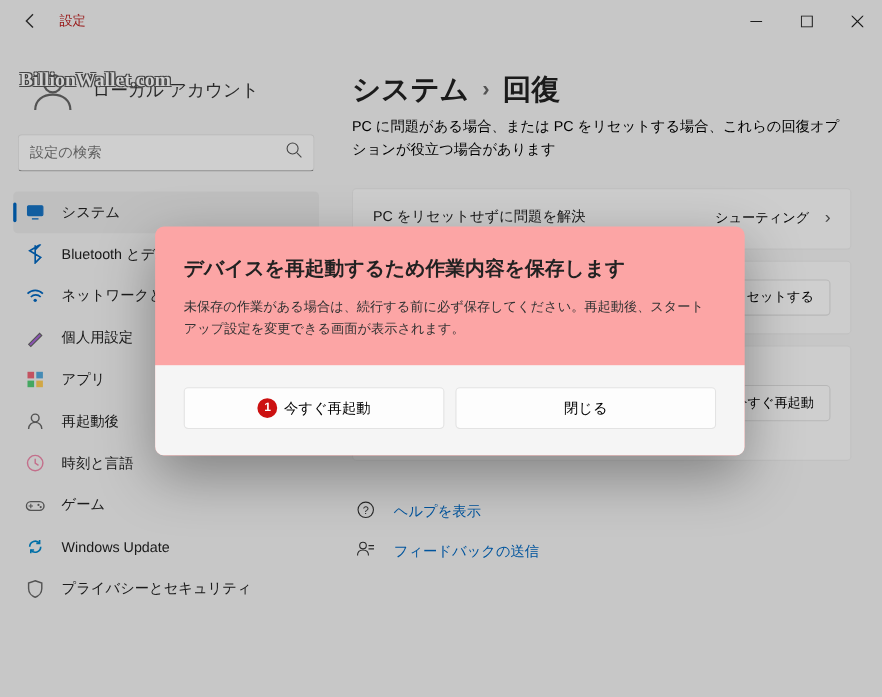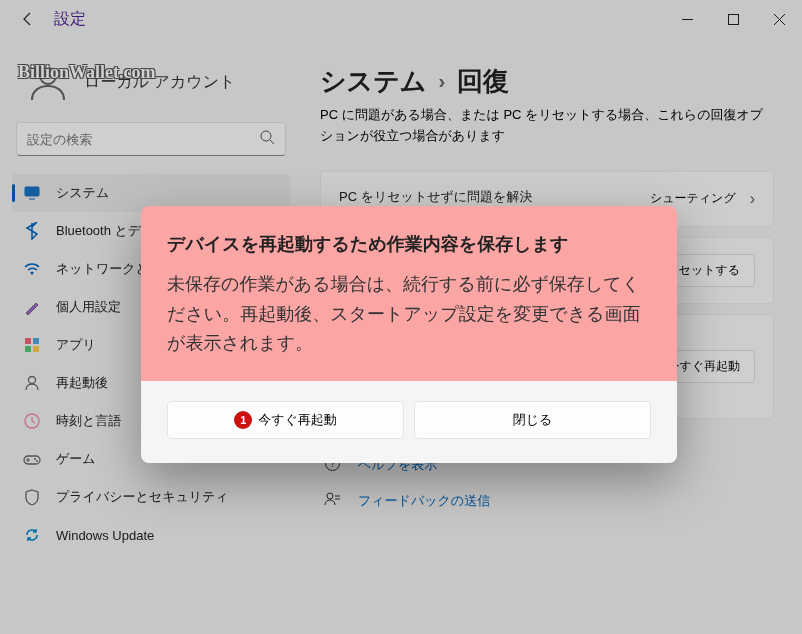--- a/index.html
+++ b/index.html
@@ -1,34 +1,34 @@
 <!DOCTYPE html>
 <html><head>
 <meta charset="utf-8">
 <style>
 * { margin:0; padding:0; box-sizing:border-box; font-family:"Segoe UI","Yu Gothic UI",sans-serif; }
 body { width:802px; height:634px; background:#f3f3f3; overflow:hidden; position:relative; }
 
 .titlebar { height:38px; display:flex; align-items:center; padding:0 0 0 16px; }
 .back-btn { width:24px; height:24px; display:flex; align-items:center; justify-content:center; color:#333; margin-right:14px; cursor:pointer; }
-.title-txt { font-size:16px; color:#4c1d95; }
+.title-txt { font-size:12px; color:#b91c1c; }
 .win-controls { margin-left:auto; display:flex; }
 .win-btn { width:46px; height:38px; display:flex; align-items:center; justify-content:center; color:#222; }
 
 .watermark { position:absolute; top:62px; left:18px; font-size:18px; font-weight:700; color:#fff; text-shadow:-1px -1px 0 #555,1px -1px 0 #555,-1px 1px 0 #555,1px 1px 0 #555; font-family:Georgia,serif; z-index:5; pointer-events:none; }
 
 .content { display:flex; height:calc(100% - 38px); }
 
 .sidebar { width:296px; padding:12px 6px 0 12px; flex-shrink:0; }
 .profile { display:flex; align-items:center; padding:6px 10px 14px; }
 .avatar { width:52px; height:52px; border-radius:50%; display:flex; align-items:center; justify-content:center; color:#555; margin-right:10px; }
 .profile-txt { font-size:16px; color:#333; }
 
 .search-box { display:flex; align-items:center; background:#fdfdfd; border:1px solid #e0e0e0; border-bottom:1px solid #888; border-radius:4px; height:34px; padding:0 10px; margin:0 4px 18px 4px; }
-.search-box input { flex:1; border:none; background:none; outline:none; font-size:13px; }
+.search-box input { flex:1; border:none; background:none; outline:none; font-size:13px;font-family:Liberation Mono, monospace; }
 .search-ico { color:#555; }
 
 .nav-item { display:flex; align-items:center; height:38px; padding:0 10px; border-radius:4px; font-size:13px; color:#222; cursor:pointer; position:relative; }
 .nav-item.active { background:#eaeaea; }
 .nav-item.active::before { content:""; position:absolute; left:0; top:10px; width:3px; height:18px; background:#0067c0; border-radius:2px; }
 .nav-ico { width:20px; height:20px; margin-right:14px; display:flex; align-items:center; justify-content:center; flex-shrink:0; }
 
 .main { flex:1; padding:26px 28px 0 24px; overflow:auto; }
 .breadcrumb { display:flex; align-items:center; font-size:26px; font-weight:600; color:#222; gap:12px; }
 .bc-sep { color:#666; font-size:20px; }
@@ -43,21 +43,21 @@
 .card-ico { width:24px; height:24px; display:flex; align-items:center; justify-content:center; color:#444; flex-shrink:0; }
 
 .help-link { display:flex; align-items:center; gap:14px; padding:8px 4px; font-size:13px; color:#0067c0; cursor:pointer; }
 .help-ico { width:20px; color:#333; }
 
 
 .overlay { position:absolute; inset:0; background:rgba(0,0,0,0.18); z-index:10; }
 .modal { position:absolute; top:206px; left:141px; width:536px; background:#fca5a5; border-radius:8px; box-shadow:0 18px 50px rgba(0,0,0,0.35); z-index:11; overflow:hidden; }
 .modal-body { padding:26px 26px 22px; }
 .modal-title { font-size:18px; font-weight:600; color:#222; margin-bottom:14px; }
-.modal-text { font-size:18px; color:#333; line-height:1.65; }
+.modal-text { font-size:12px; color:#333; line-height:1.65; }
 .modal-footer { background:#f5f5f5; padding:20px 26px 24px; display:flex; gap:10px; }
 .modal-btn { flex:1; background:#fdfdfd; border:1px solid #e3e3e3; border-radius:4px; padding:9px 0; font-size:13px; cursor:pointer; display:flex; align-items:center; justify-content:center; position:relative; }
 .badge { width:18px; height:18px; border-radius:50%; background:#c11; color:#fff; font-size:11px; font-weight:700; display:inline-flex; align-items:center; justify-content:center; margin-right:6px; }
 </style>
 </head>
 <body>
 
 <div class="titlebar">
   <span class="back-btn">
     <svg width="16" height="16" viewBox="0 0 16 16">
@@ -177,33 +177,33 @@
               <path d="M5 8v4M3 10h4" stroke="#666"></path>
               <circle cx="12" cy="9" r="1" fill="#666"></circle>
               <circle cx="14" cy="11" r="1" fill="#666"></circle>
             </svg>
           </span>
           <span>ゲーム</span>
         </div>
         <div class="nav-item">
           <span class="nav-ico">
             <svg width="18" height="18" viewBox="0 0 18 18">
-              <path d="M9 2l6 2v5c0 4-3 7-6 8-3-1-6-4-6-8V4z" stroke="#666" fill="none" stroke-width="1.3"></path>
-            </svg>
-          </span>
-          <span>プライバシーとセキュリティ</span>
-        </div>
-        <div class="nav-item">
-          <span class="nav-ico">
-            <svg width="18" height="18" viewBox="0 0 18 18">
               <path d="M4 9a5 5 0 0 1 9-3M14 9a5 5 0 0 1-9 3" stroke="#08c" fill="none" stroke-width="1.5"></path>
               <path d="M13 3v3h-3M5 15v-3h3" stroke="#08c" fill="none" stroke-width="1.5"></path>
             </svg>
           </span>
           <span>Windows Update</span>
+        </div>
+        <div class="nav-item">
+          <span class="nav-ico">
+            <svg width="18" height="18" viewBox="0 0 18 18">
+              <path d="M9 2l6 2v5c0 4-3 7-6 8-3-1-6-4-6-8V4z" stroke="#666" fill="none" stroke-width="1.3"></path>
+            </svg>
+          </span>
+          <span>プライバシーとセキュリティ</span>
         </div>
       </div>
   </div>
 
   <div class="main">
     <div class="breadcrumb">
       <span>システム</span>
       <span class="bc-sep">›</span>
       <span>回復</span>
     </div>

